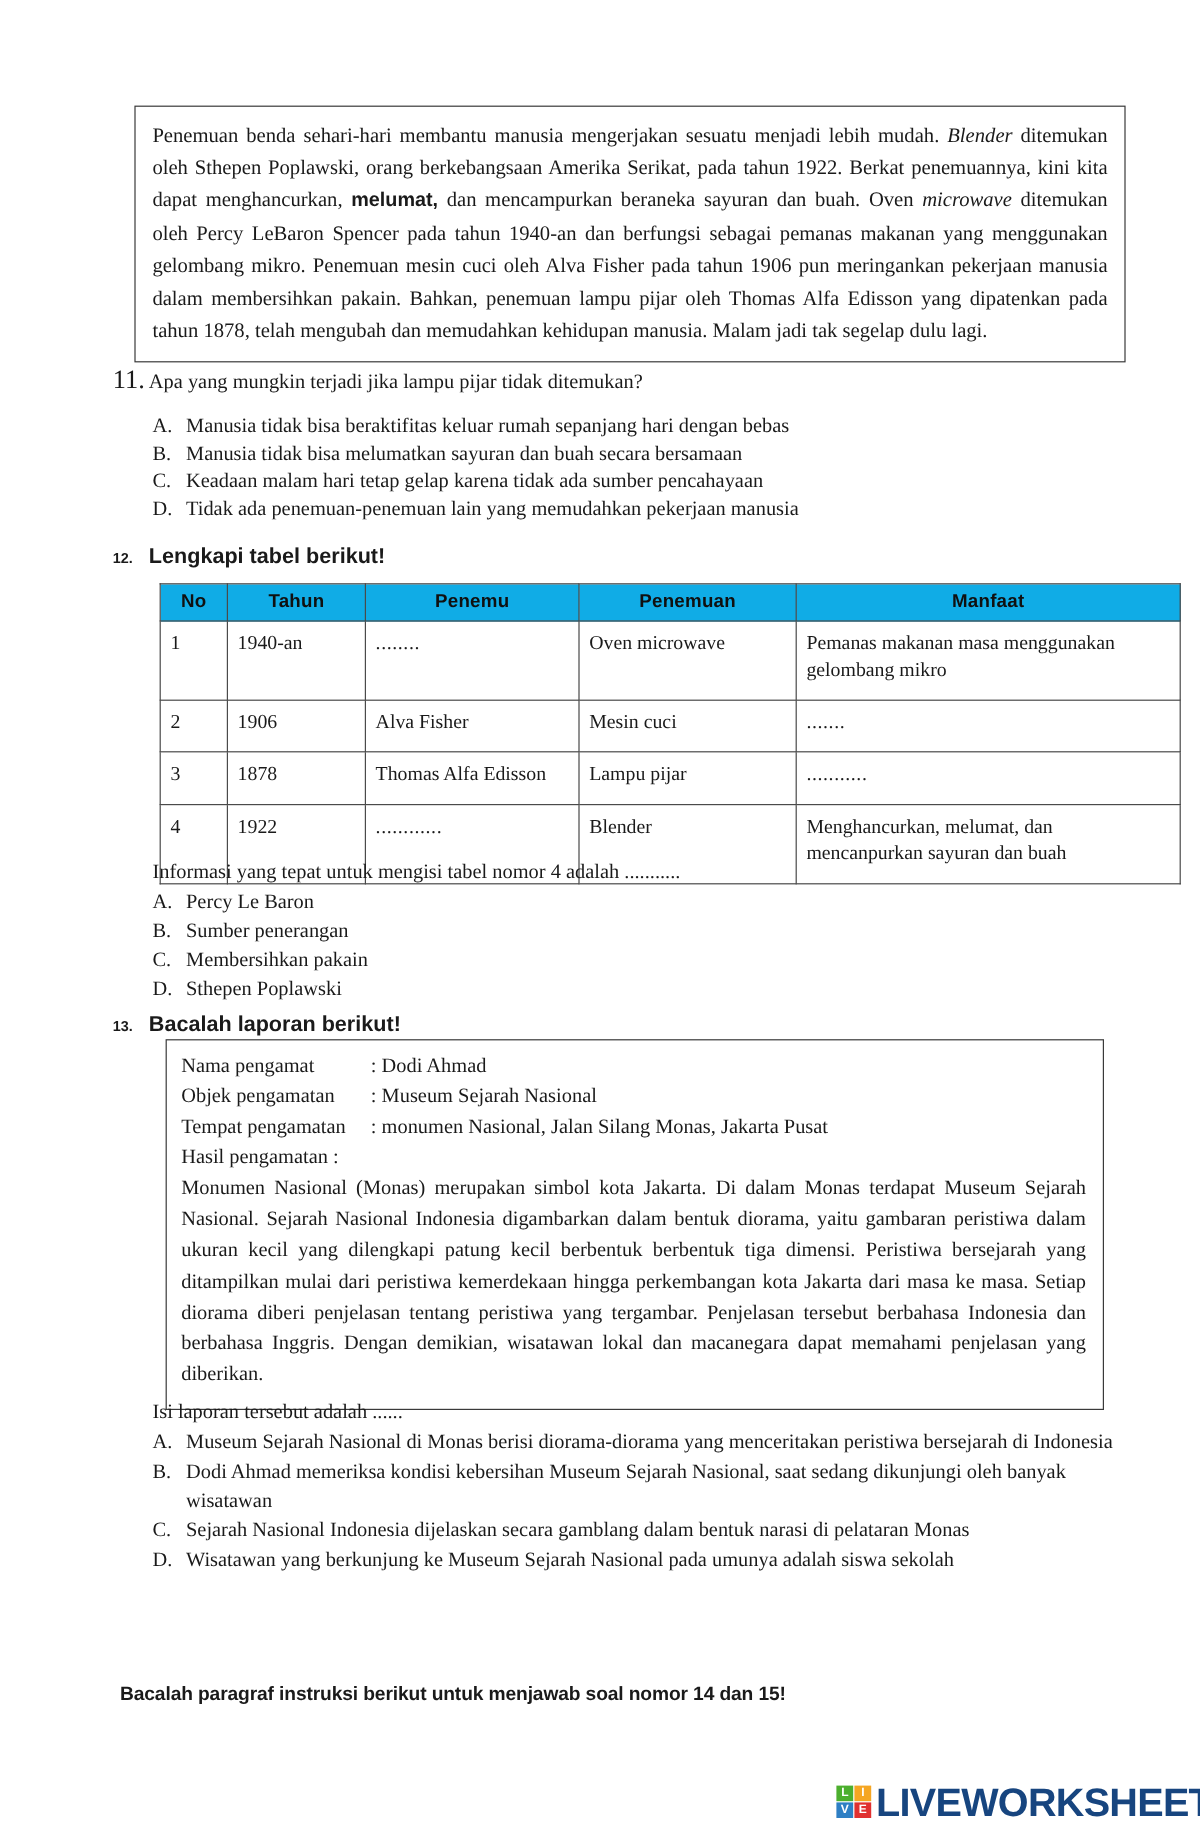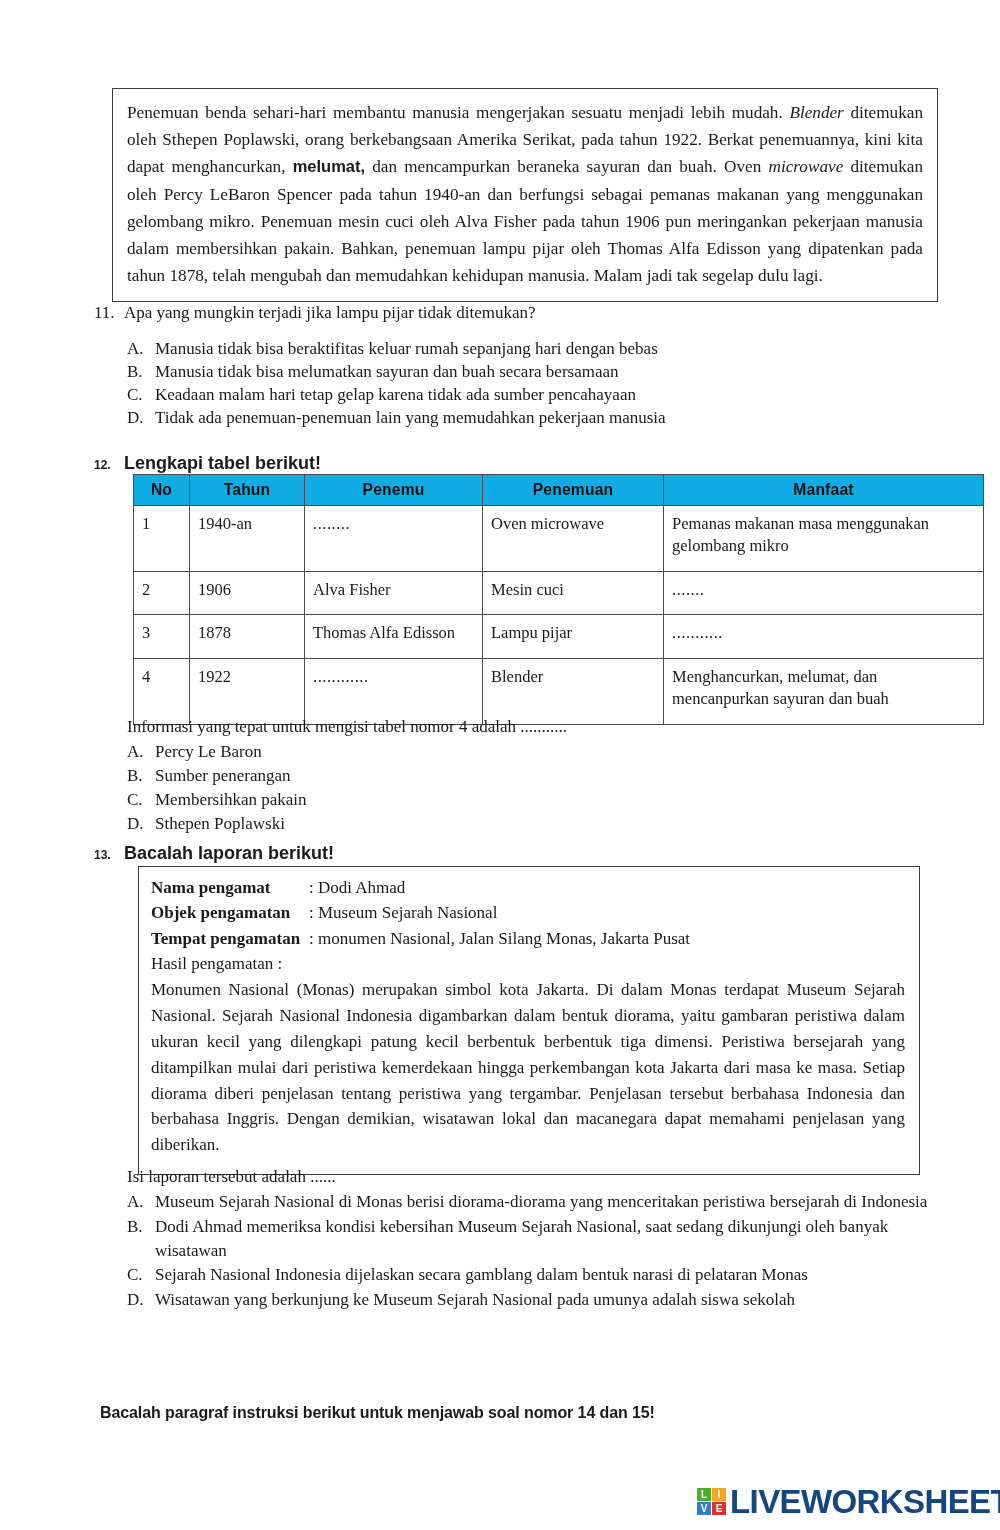--- a/index.html
+++ b/index.html
@@ -50,21 +50,21 @@
     width: 860px;
   }
   .q-head {
     display: flex;
     align-items: baseline;
     font-size: 17px;
   }
   .q-num {
     width: 30px;
     flex: 0 0 30px;
-    font-size: 17px;
+    font-size: 22px;
   }
   .q-num.bold-num { font-weight: bold; font-family: "Liberation Sans", sans-serif; font-size: 12px; }
   .q-stem { flex: 1 1 auto; }
   .q-stem.bold-stem { font-weight: bold; font-family: "Liberation Sans", sans-serif; font-size: 18px; }
 
   .opts {
     margin-top: 14px;
     padding-left: 33px;
   }
   .opt-row {
@@ -76,21 +76,21 @@
   .opt-letter {
     width: 28px;
     flex: 0 0 28px;
   }
   .opt-text { flex: 1 1 auto; }
 
   
   .tbl-wrap {
     position: absolute;
     left: 133px;
-    top: 474px;
+    top: 486px;
     width: 805px;
   }
   table.inv-table {
     border-collapse: collapse;
     width: 805px;
     table-layout: fixed;
     font-size: 16.5px;
   }
   table.inv-table th {
     background: #10ACE6;
@@ -124,21 +124,21 @@
     width: 782px;
     box-sizing: border-box;
     border: 1.4px solid #3a3a3a;
     padding: 8px 14px 16px 12px;
   }
   .rep-line {
     font-size: 17px;
     line-height: 1.49;
     white-space: pre;
   }
-  .rep-label { display: inline-block; width: 158px; font-weight: bold; }
+  .rep-label { display: inline-block; width: 158px; }
   .rep-body {
     font-size: 17px;
     line-height: 1.52;
     text-align: justify;
     text-justify: inter-word;
     margin: 0;
     padding-top: 1px;
   }
   .instr-line {
     position: absolute;

